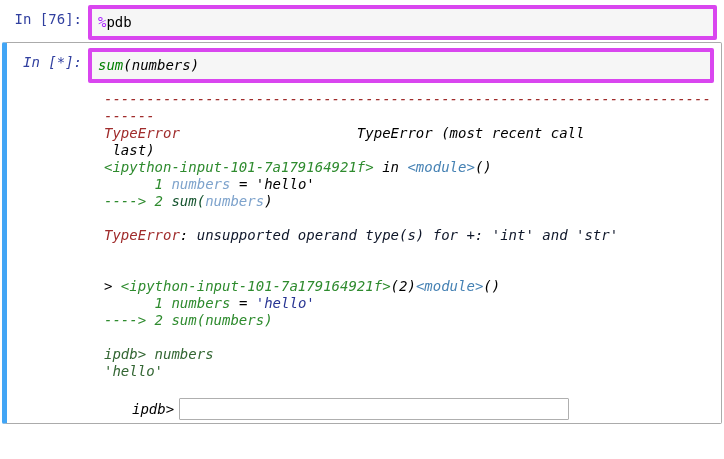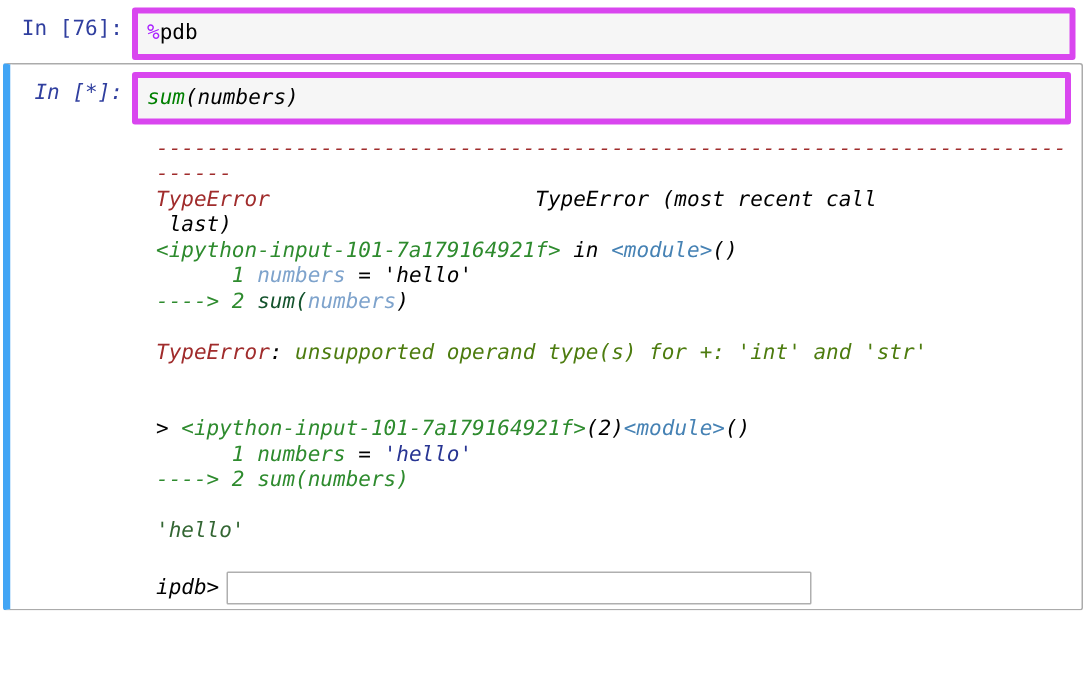--- a/index.html
+++ b/index.html
@@ -15,21 +15,21 @@
   .codebox { flex:1 1 auto; background:#F6F6F6; border:4px solid #d946ef; border-radius:2px; padding:4px 6px; line-height:19px; }
   .cell1 .codebox { margin-right:7px; }
   .line { white-space:pre; line-height:inherit; }
 
   .cell1 .outtext { margin:8px 0 0 104px; line-height:19px; white-space:pre; }
 
   .cell2 { margin:2px 2px 0 2px; border:1px solid #ABABAB; border-left:5px solid #42A5F5; border-radius:2px; padding:5px 7px 2px 0; background:#fff;font-style:italic; }
   .cell2 .output { margin:8px 0 0 97px; line-height:17px; }
 
   .ipdb-row { margin-left:97px; display:flex; align-items:center; height:24px; }
-  .ipdb-label { white-space:pre; }
+  .ipdb-label { white-space:pre;margin-left:28px; }
   .ipdb-input { width:390px; height:22px; margin-left:5px; border:1px solid #AFAFAF; border-radius:1px;
                 background:#fff; font:inherit; padding:0 4px; outline:none; }
 </style>
 </head>
 <body>
 
 <div class="page">
 
   <div class="cell1">
     <div class="row">
@@ -50,27 +50,28 @@
 
     <div class="output">
         <div class="line"><span style="color: rgb(160, 44, 44);">------------------------------------------------------------------------</span></div>
         <div class="line"><span style="color: rgb(160, 44, 44);">------</span></div>
         <div class="line"><span style="color: rgb(160, 44, 44);">TypeError</span><span style="color: rgb(0, 0, 0);">                     TypeError (most recent call</span></div>
         <div class="line"><span style="color: rgb(0, 0, 0);"> last)</span></div>
         <div class="line"><span style="color: rgb(46, 139, 46);">&lt;ipython-input-101-7a179164921f&gt;</span><span style="color: rgb(0, 0, 0);"> in </span><span style="color: rgb(70, 130, 180);">&lt;module&gt;</span><span style="color: rgb(0, 0, 0);">()</span></div>
         <div class="line"><span style="color: rgb(46, 139, 46);">      1 </span><span style="color: rgb(126, 163, 204);">numbers</span><span style="color: rgb(0, 0, 0);"> = 'hello'</span></div>
         <div class="line"><span style="color: rgb(46, 139, 46);">----&gt; 2 </span><span style="color: #14532d;">sum(</span><span style="color: rgb(126, 163, 204);">numbers</span><span style="color: rgb(0, 0, 0);">)</span></div>
         <div class="line">&nbsp;</div>
-        <div class="line"><span style="color: rgb(160, 44, 44);">TypeError</span><span style="color: rgb(0, 0, 0);">: </span><span style="color: #4d7c0f;">unsupported operand type(s) for +: 'int' and 'str'</span></div>
+        <div class="line"><span style="color: rgb(160, 44, 44);">TypeError</span><span style="color: rgb(0, 0, 0);">: </span><span style="color: #0f172a;">unsupported operand type(s) for +: 'int' and 'str'</span></div>
         <div class="line">&nbsp;</div>
         <div class="line">&nbsp;</div>
         <div class="line"><span style="color: rgb(0, 0, 0);">&gt; </span><span style="color: rgb(46, 139, 46);">&lt;ipython-input-101-7a179164921f&gt;</span><span style="color: rgb(0, 0, 0);">(2)</span><span style="color: rgb(70, 130, 180);">&lt;module&gt;</span><span style="color: rgb(0, 0, 0);">()</span></div>
         <div class="line"><span style="color: rgb(46, 139, 46);">      1 </span><span style="color: rgb(46, 139, 46);">numbers</span><span style="color: rgb(0, 0, 0);"> = </span><span style="color: rgb(40, 53, 147);">'hello'</span></div>
         <div class="line"><span style="color: rgb(46, 139, 46);">----&gt; 2 </span><span style="color: rgb(46, 139, 46);">sum(numbers)</span></div>
         <div class="line">&nbsp;</div>
+        <div class="line"><span style="color: rgb(51, 102, 51);">ipdb&gt; numbers</span></div>
         <div class="line"><span style="color: rgb(51, 102, 51);">'hello'</span></div>
         <div class="line">&nbsp;</div>
       </div>
 
     <div class="ipdb-row">
       <span class="ipdb-label">ipdb&gt;</span>
       <input type="text" class="ipdb-input" value="" style="">
     </div>
   </div>
 

